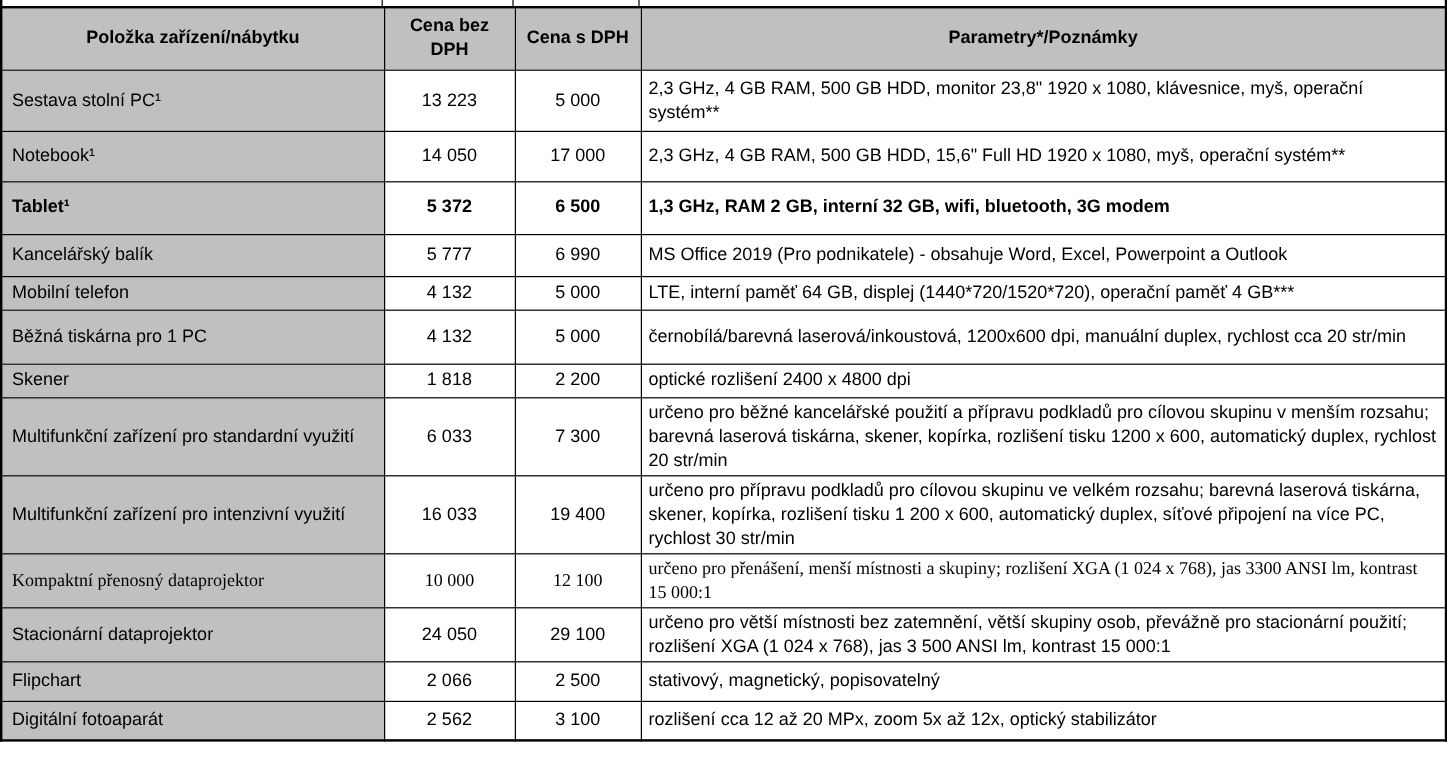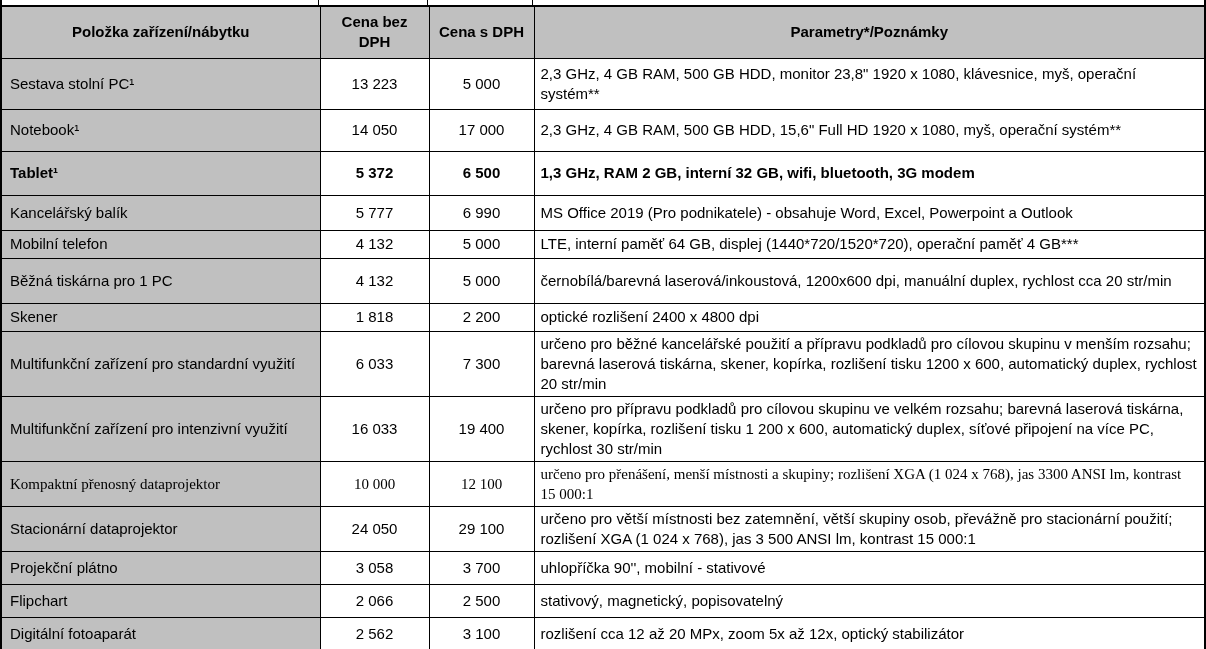--- a/index.html
+++ b/index.html
@@ -163,26 +163,20 @@
         <td class="num">12 100</td>
         <td class="params">určeno pro přenášení, menší místnosti a skupiny; rozlišení XGA (1 024 x 768), jas 3300 ANSI lm, kontrast 15 000:1</td>
       </tr>
       <tr>
         <td class="item">Stacionární dataprojektor</td>
         <td class="num">24 050</td>
         <td class="num">29 100</td>
         <td class="params">určeno pro větší místnosti bez zatemnění, větší skupiny osob, převážně pro stacionární použití; rozlišení XGA (1 024 x 768), jas 3 500 ANSI lm, kontrast 15 000:1</td>
       </tr>
       <tr>
-        <td class="item">Projekční plátno</td>
-        <td class="num">3 058</td>
-        <td class="num">3 700</td>
-        <td class="params">uhlopříčka 90'', mobilní - stativové</td>
-      </tr>
-      <tr>
         <td class="item">Flipchart</td>
         <td class="num">2 066</td>
         <td class="num">2 500</td>
         <td class="params">stativový, magnetický, popisovatelný</td>
       </tr>
       <tr>
         <td class="item">Digitální fotoaparát</td>
         <td class="num">2 562</td>
         <td class="num">3 100</td>
         <td class="params">rozlišení cca 12 až 20 MPx, zoom 5x až 12x, optický stabilizátor</td>

